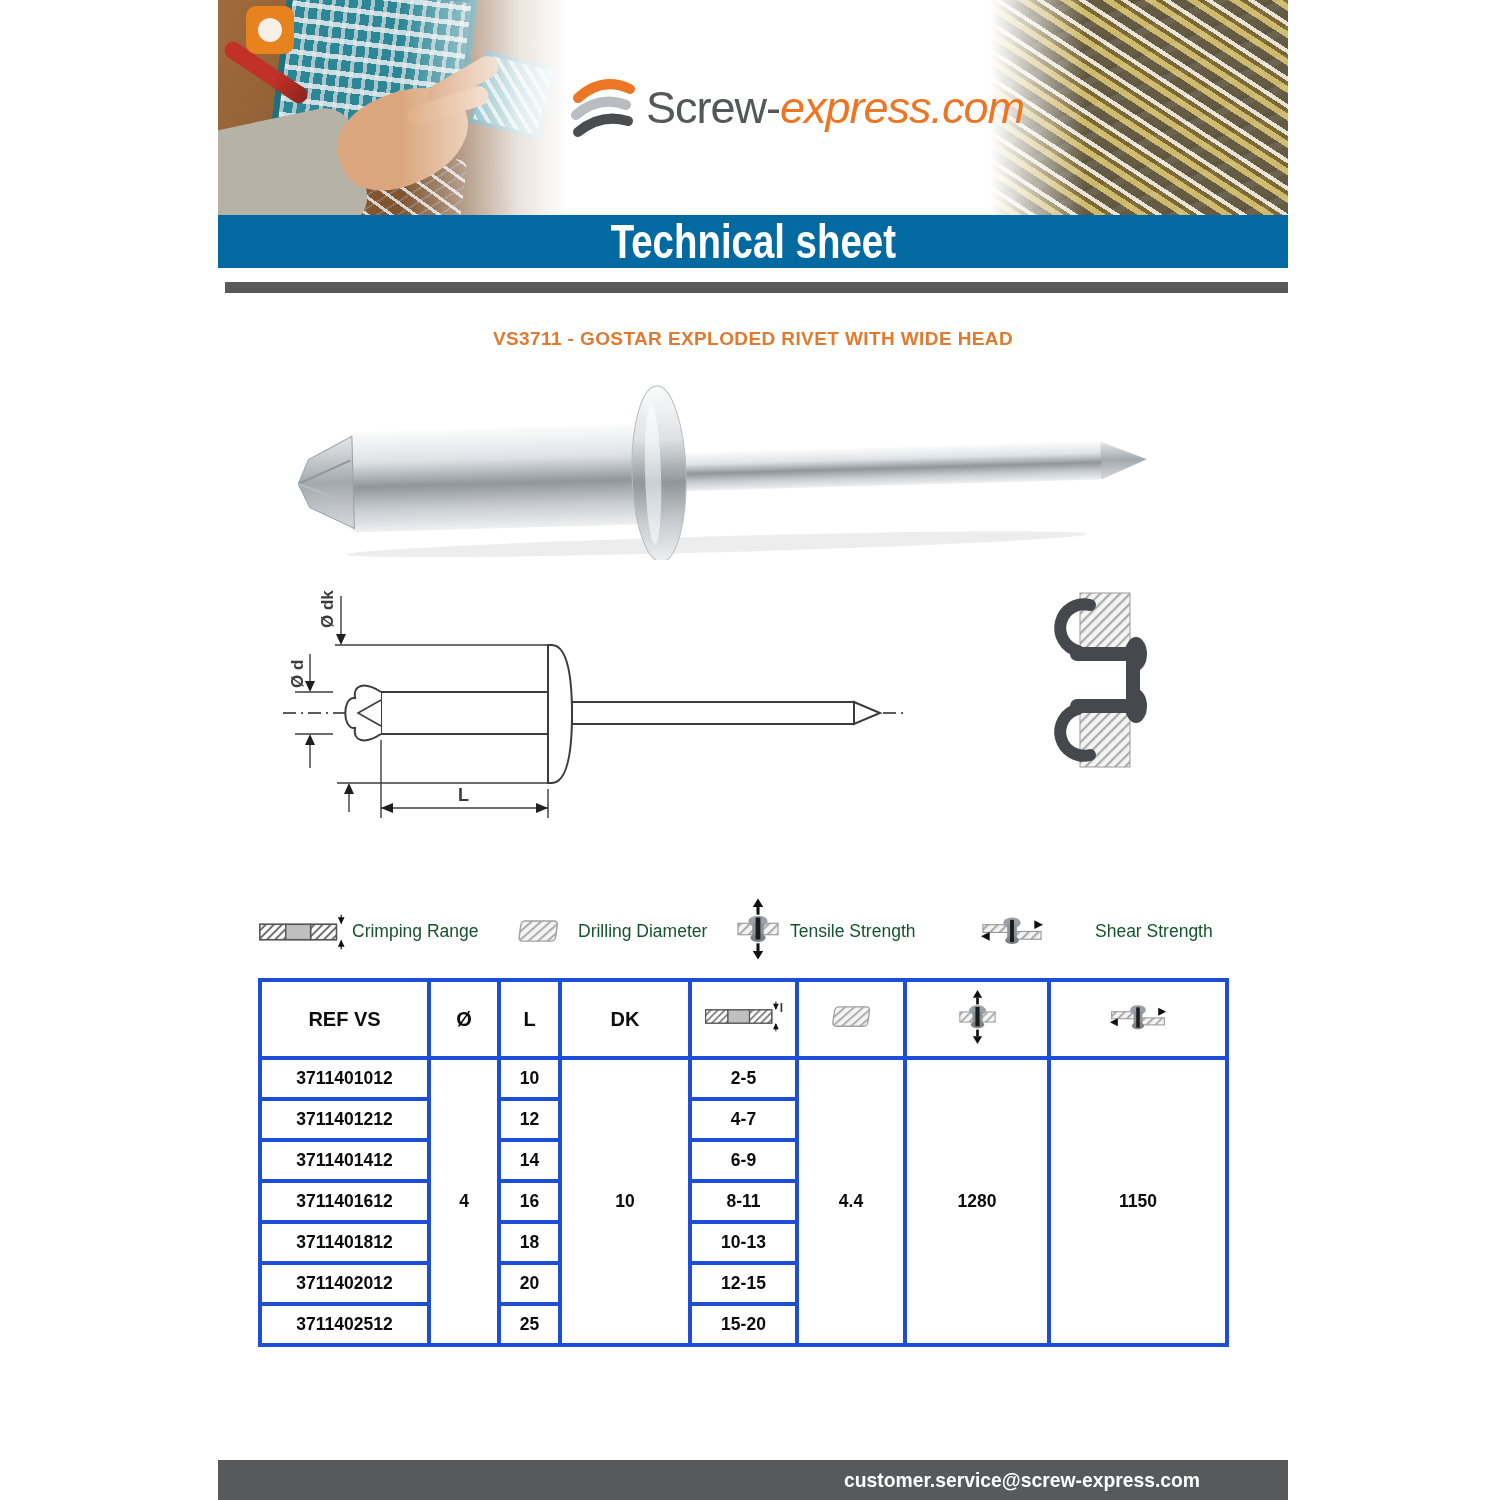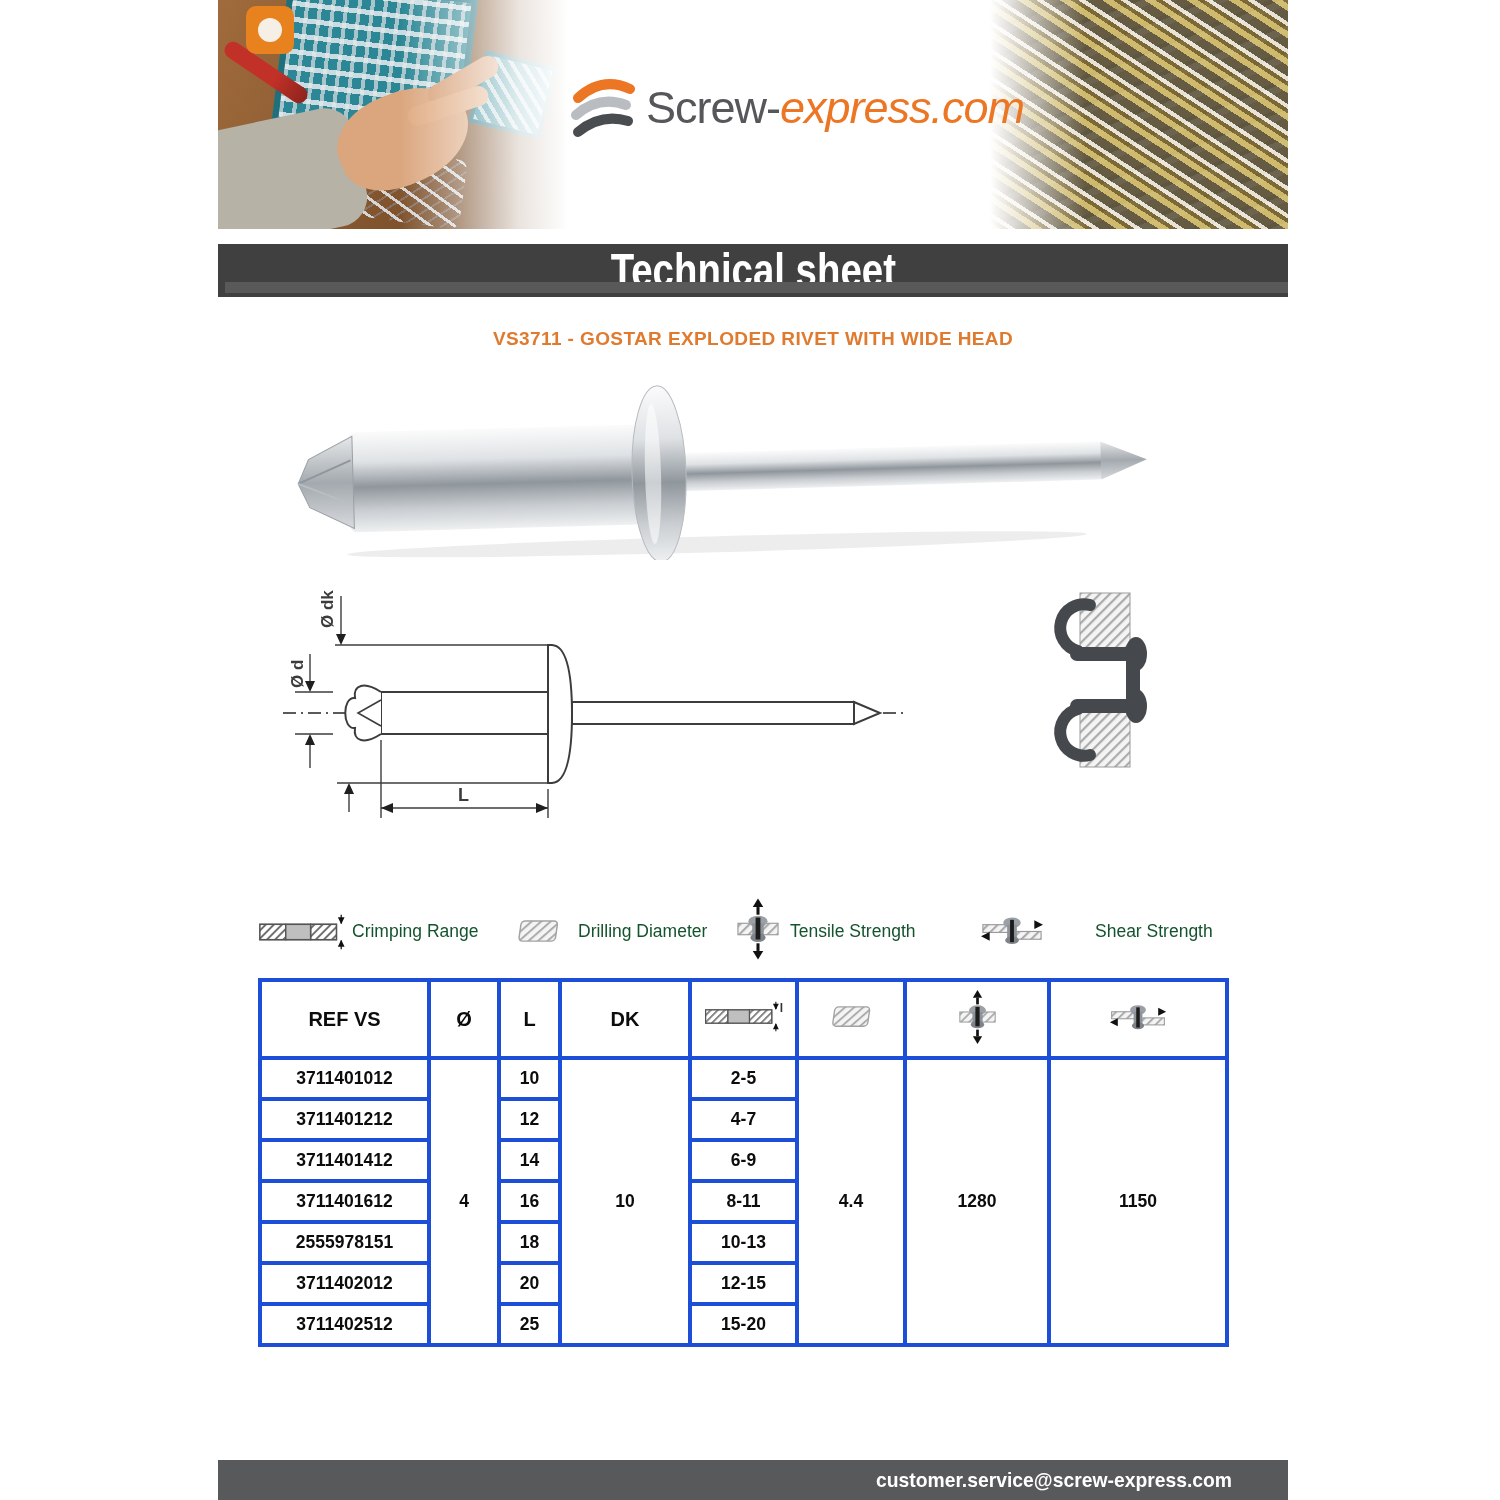--- a/index.html
+++ b/index.html
@@ -56,21 +56,21 @@
   .photo-right .fade{ position:absolute; inset:0;
     background:linear-gradient(90deg, #fff 0%, rgba(255,255,255,.8) 7%, rgba(255,255,255,0) 32%); }
 
   
   .logo{ left:566px; top:72px; display:flex; align-items:center; gap:8px; }
   .logo-text{ font-size:45px; font-weight:normal; letter-spacing:-1px; white-space:nowrap; }
   .brand-dark{ color:#55575a; }
   .brand-orange{ color:#ec7623; font-style:italic; }
 
   
-  .banner{ left:218px; top:244px; width:1070px; height:53px; background:#404040;
+  .banner{ left:218px; top:215px; width:1070px; height:53px; background:#0369a1;
     display:flex; align-items:center; justify-content:center; }
   .banner h1{ color:#fff; font-size:48px; font-weight:800; transform:scaleX(.8) scaleY(1.02);
     letter-spacing:0px; white-space:nowrap; }
   .banner-shadow{ left:225px; top:282px; width:1063px; height:11px; background:#595959; }
 
   
   .doc-title{ left:218px; top:328px; width:1070px; text-align:center;
     color:#df7a2e; font-size:19px; font-weight:bold; letter-spacing:.4px; }
 
   
@@ -80,21 +80,21 @@
   table.spec{ left:258px; top:978px; width:967px; position:absolute;
     border-collapse:collapse; table-layout:fixed; }
   table.spec td, table.spec th{ border:4px solid #1d4ed8; text-align:center;
     vertical-align:middle; font-weight:bold; color:#0c0c0c; background:#fff; }
   table.spec th{ height:78px; font-size:20px; }
   table.spec td{ height:41px; font-size:17.5px; }
   .crimp-note{ font-size:12px; font-weight:bold; color:#333; vertical-align:top; }
 
   
   .footer-bar{ left:218px; top:1460px; width:1070px; height:40px; background:#58595b;
-    display:flex; align-items:center; justify-content:flex-end; padding-right:56px; }
+    display:flex; align-items:center; justify-content:flex-end; padding-right:88px; }
   .footer-bar span{ color:#fff; font-size:21px; font-weight:bold; transform:scaleX(.92);
     transform-origin:right center; letter-spacing:0; }
 </style>
 </head>
 <body>
 
 <svg aria-hidden="true" style="position:absolute;width:0;height:0">
   <defs>
     <pattern id="hatch" patternUnits="userSpaceOnUse" width="6" height="6" patternTransform="rotate(45)">
       <rect width="6" height="6" fill="#ffffff"></rect>
@@ -347,21 +347,21 @@
       <td>3711401412</td>
       <td>14</td>
       <td>6-9</td>
     </tr>
     <tr>
       <td>3711401612</td>
       <td>16</td>
       <td>8-11</td>
     </tr>
     <tr>
-      <td>2555978151</td>
+      <td>3711401812</td>
       <td>18</td>
       <td>10-13</td>
     </tr>
     <tr>
       <td>3711402012</td>
       <td>20</td>
       <td>12-15</td>
     </tr>
     <tr>
       <td>3711402512</td>

